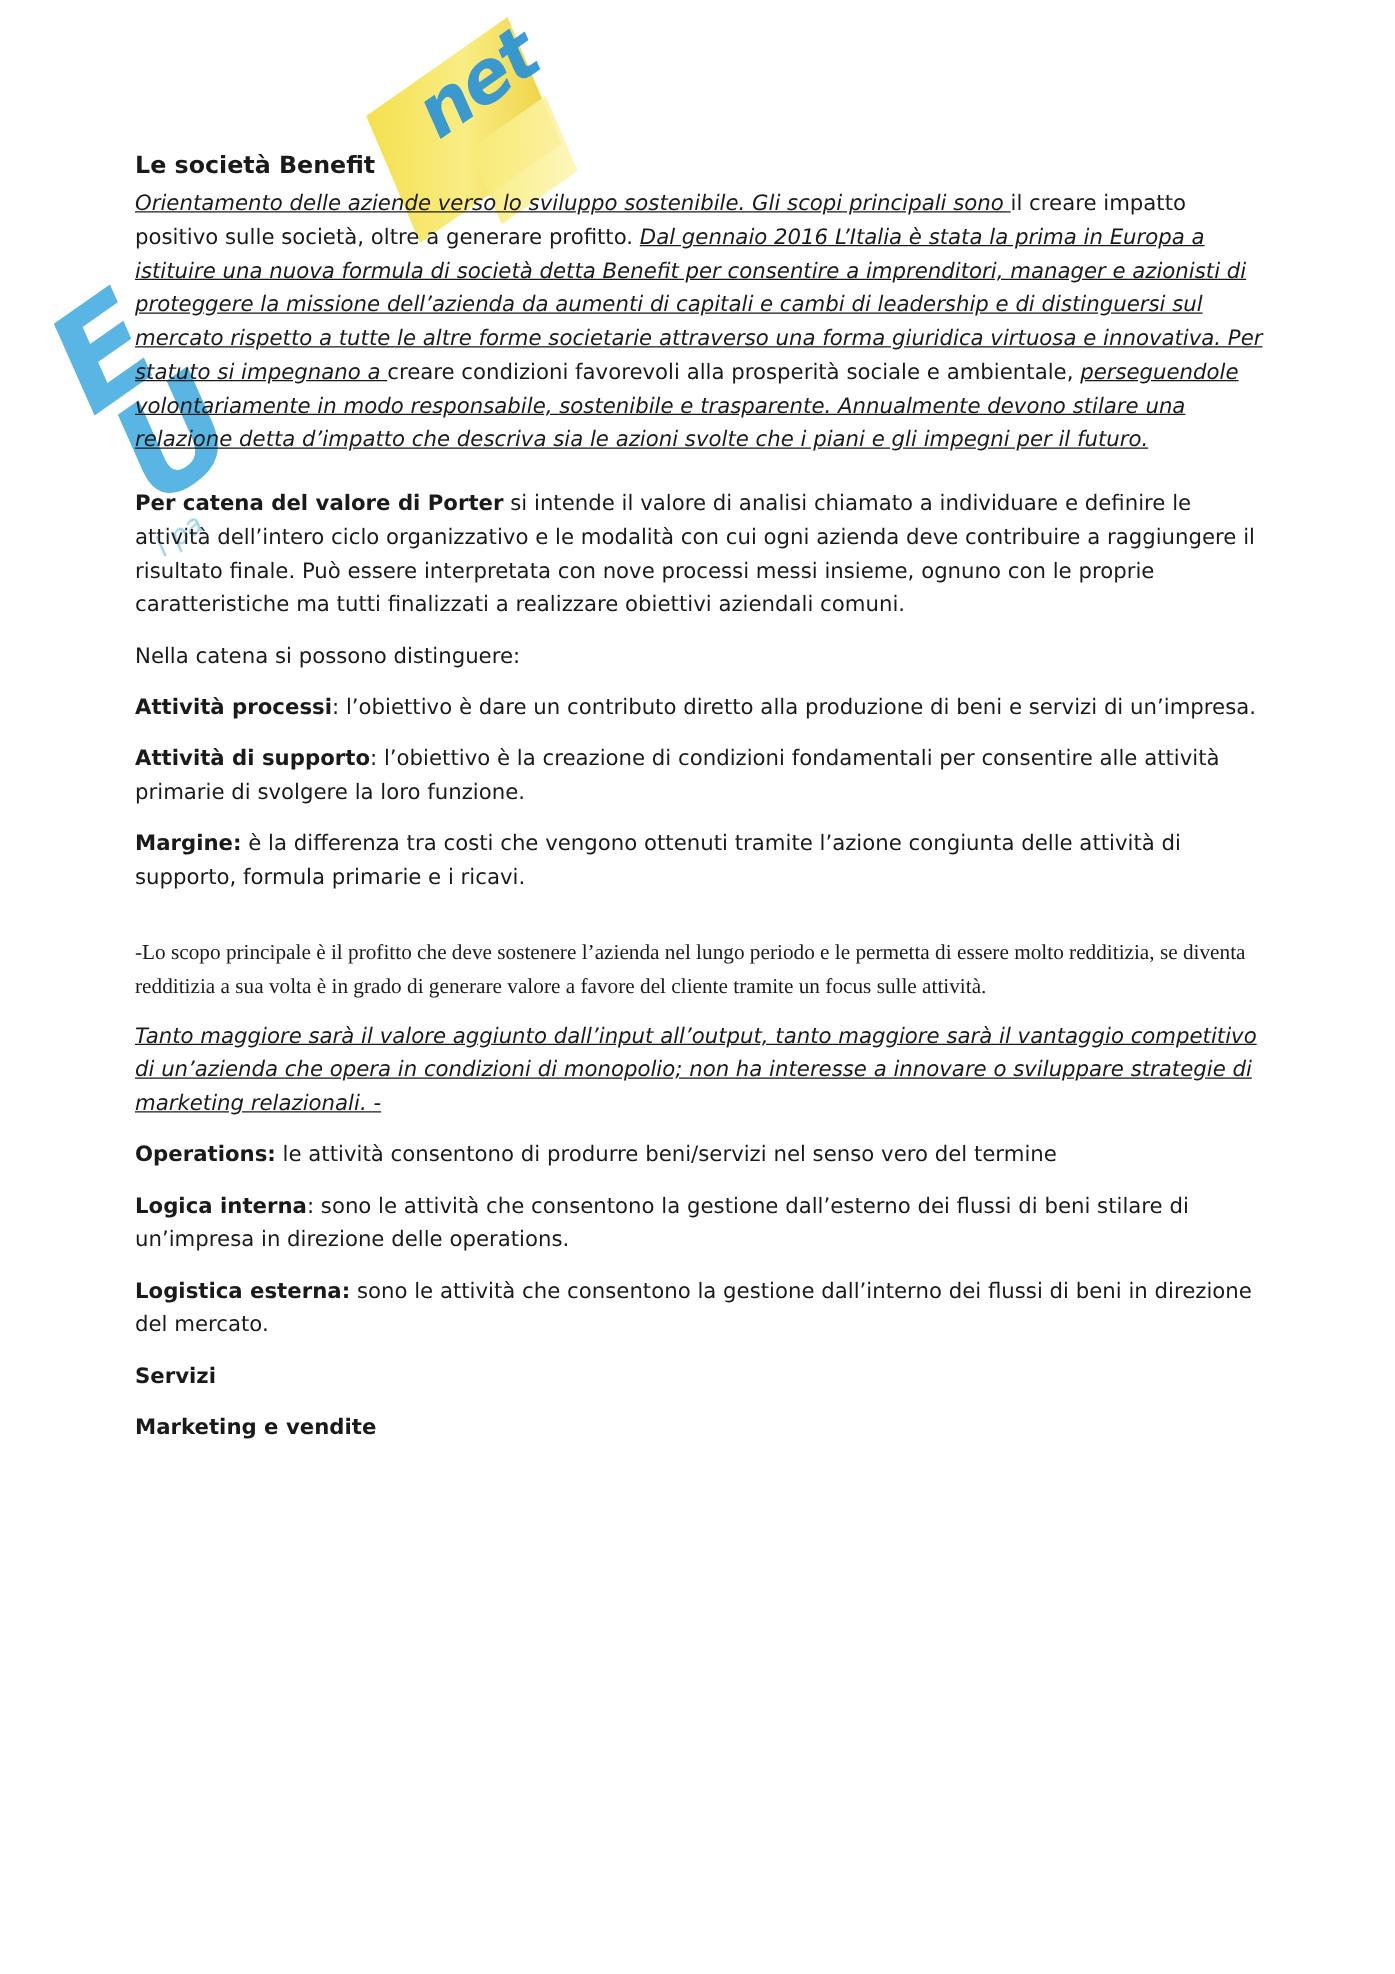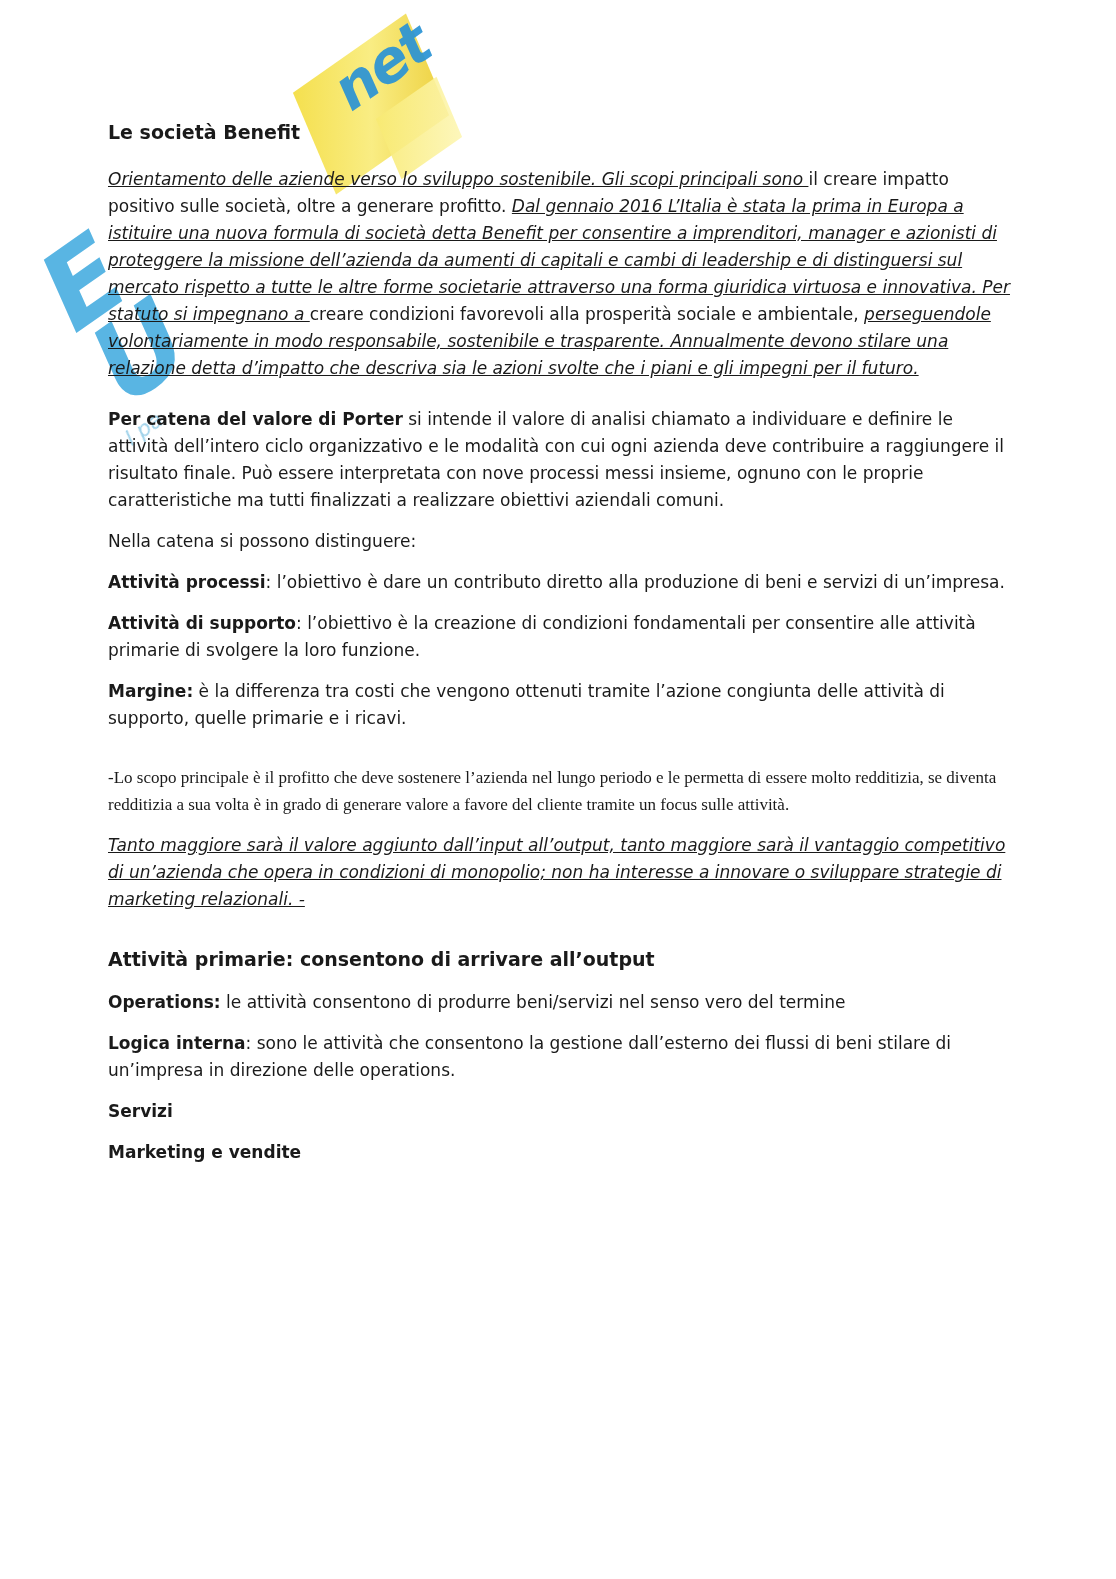--- a/index.html
+++ b/index.html
@@ -89,21 +89,21 @@
     font-size: 17px;
     line-height: 27px;
   }
   .content p {
     margin: 0 0 14px 0;
   }
   .content .heading1 {
     font-size: 19px;
     line-height: 28px;
     font-weight: bold;
-    margin: 0 0 20px 0;
+    margin: 0 0 4px 0;
   }
   .content .heading2 {
     font-size: 19px;
     line-height: 28px;
     font-weight: bold;
     margin: 0 0 16px 0;
   }
   .run-b { font-weight: bold; }
   .run-i { font-style: italic; text-decoration: underline; }
 </style>
@@ -121,23 +121,23 @@
     <div class="wm-net">net</div>
   </div>
 
   <div class="content" id="doc-content">
       <p class="heading1"><span class="run-b">Le società Benefit</span></p>
       <p class="para"><span class="run-i">Orientamento delle aziende verso lo sviluppo sostenibile. Gli scopi principali sono </span><span>il creare impatto positivo sulle società, oltre a generare profitto. </span><span class="run-i">Dal gennaio 2016 L’Italia è stata la prima in Europa a istituire una nuova formula di società detta Benefit per consentire a imprenditori, manager e azionisti di proteggere la missione dell’azienda da aumenti di capitali e cambi di leadership e di distinguersi sul mercato rispetto a tutte le altre forme societarie attraverso una forma giuridica virtuosa e innovativa. Per statuto si impegnano a </span><span>creare condizioni favorevoli alla prosperità sociale e ambientale, </span><span class="run-i">perseguendole volontariamente in modo responsabile, sostenibile e trasparente. Annualmente devono stilare una relazione detta d’impatto che descriva sia le azioni svolte che i piani e gli impegni per il futuro.</span></p>
       <p class="para" style="margin-top: 24px;"><span class="run-b">Per catena del valore di Porter</span><span> si intende il valore di analisi chiamato a individuare e definire le attività dell’intero ciclo organizzativo e le modalità con cui ogni azienda deve contribuire a raggiungere il risultato finale. Può essere interpretata con nove processi messi insieme, ognuno con le proprie caratteristiche ma tutti finalizzati a realizzare obiettivi aziendali comuni.</span></p>
       <p class="para"><span>Nella catena si possono distinguere:</span></p>
       <p class="para"><span class="run-b">Attività processi</span><span>: l’obiettivo è dare un contributo diretto alla produzione di beni e servizi di un’impresa.</span></p>
       <p class="para"><span class="run-b">Attività di supporto</span><span>: l’obiettivo è la creazione di condizioni fondamentali per consentire alle attività primarie di svolgere la loro funzione.</span></p>
-      <p class="para"><span class="run-b">Margine:</span><span> è la differenza tra costi che vengono ottenuti tramite l’azione congiunta delle attività di supporto, quelle primarie e i ricavi.</span></p>
+      <p class="para"><span class="run-b">Margine:</span><span> è la differenza tra costi che vengono ottenuti tramite l’azione congiunta delle attività di supporto, formula primarie e i ricavi.</span></p>
       <p class="para" style="margin-top: 32px; font-family: Liberation Serif, serif;"><span>-Lo scopo principale è il profitto che deve sostenere l’azienda nel lungo periodo e le permetta di essere molto redditizia, se diventa redditizia a sua volta è in grado di generare valore a favore del cliente tramite un focus sulle attività.</span></p>
       <p class="para"><span class="run-i">Tanto maggiore sarà il valore aggiunto dall’input all’output, tanto maggiore sarà il vantaggio competitivo di un’azienda che opera in condizioni di monopolio; non ha interesse a innovare o sviluppare strategie di marketing relazionali. -</span></p>
-      <p class="heading2" style="margin-top: 32px;"><span class="run-b">Attività primarie: consentono di arrivare all’output</span></p>
       <p class="para"><span class="run-b">Operations:</span><span> le attività consentono di produrre beni/servizi nel senso vero del termine</span></p>
       <p class="para"><span class="run-b">Logica interna</span><span>: sono le attività che consentono la gestione dall’esterno dei flussi di beni stilare di un’impresa in direzione delle operations.</span></p>
+      <p class="para"><span class="run-b">Logistica esterna:</span><span> sono le attività che consentono la gestione dall’interno dei flussi di beni in direzione del mercato.</span></p>
       <p class="para"><span class="run-b">Servizi</span></p>
       <p class="para"><span class="run-b">Marketing e vendite</span></p>
     </div>
 
 </div>
 
 </body></html>

